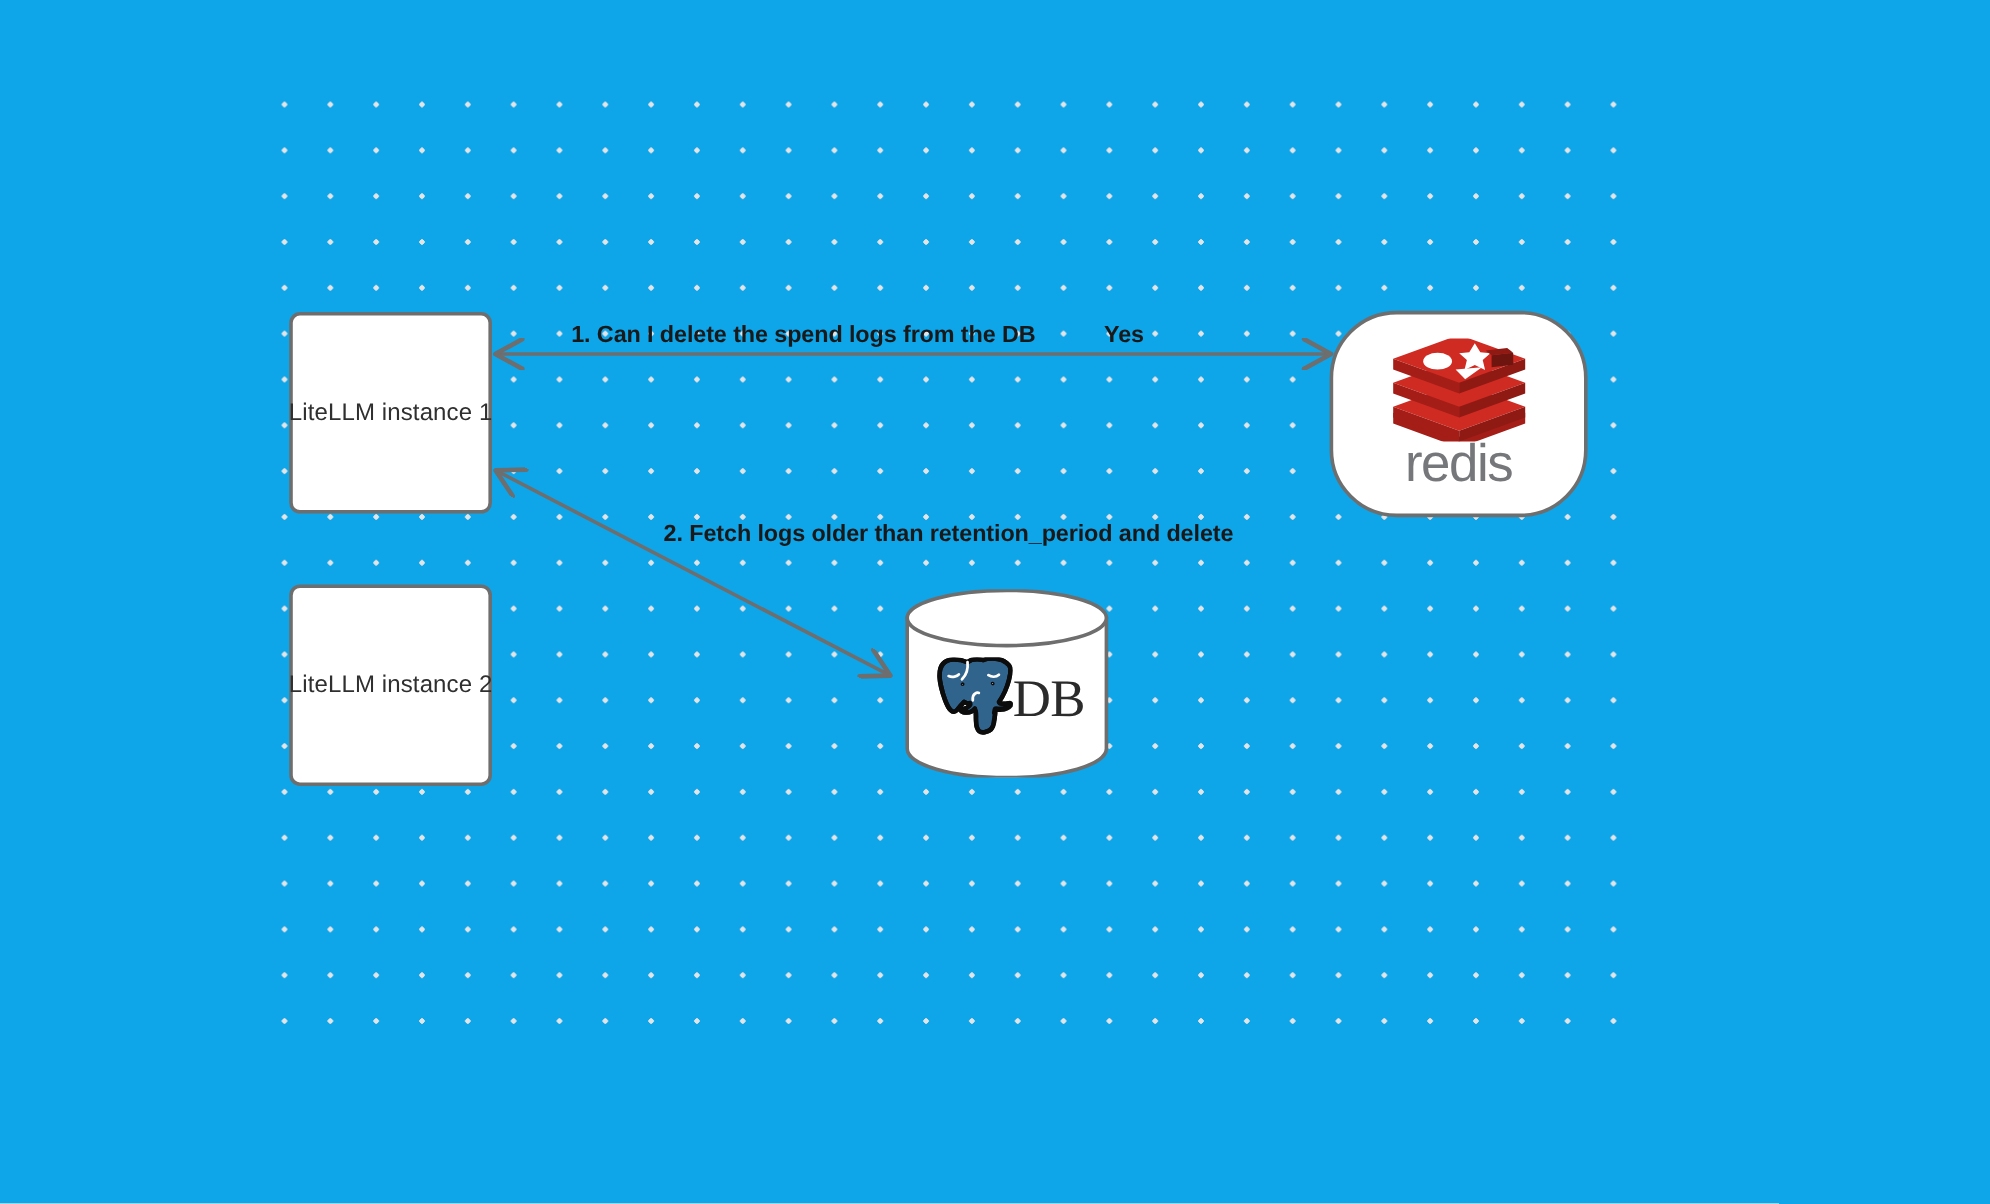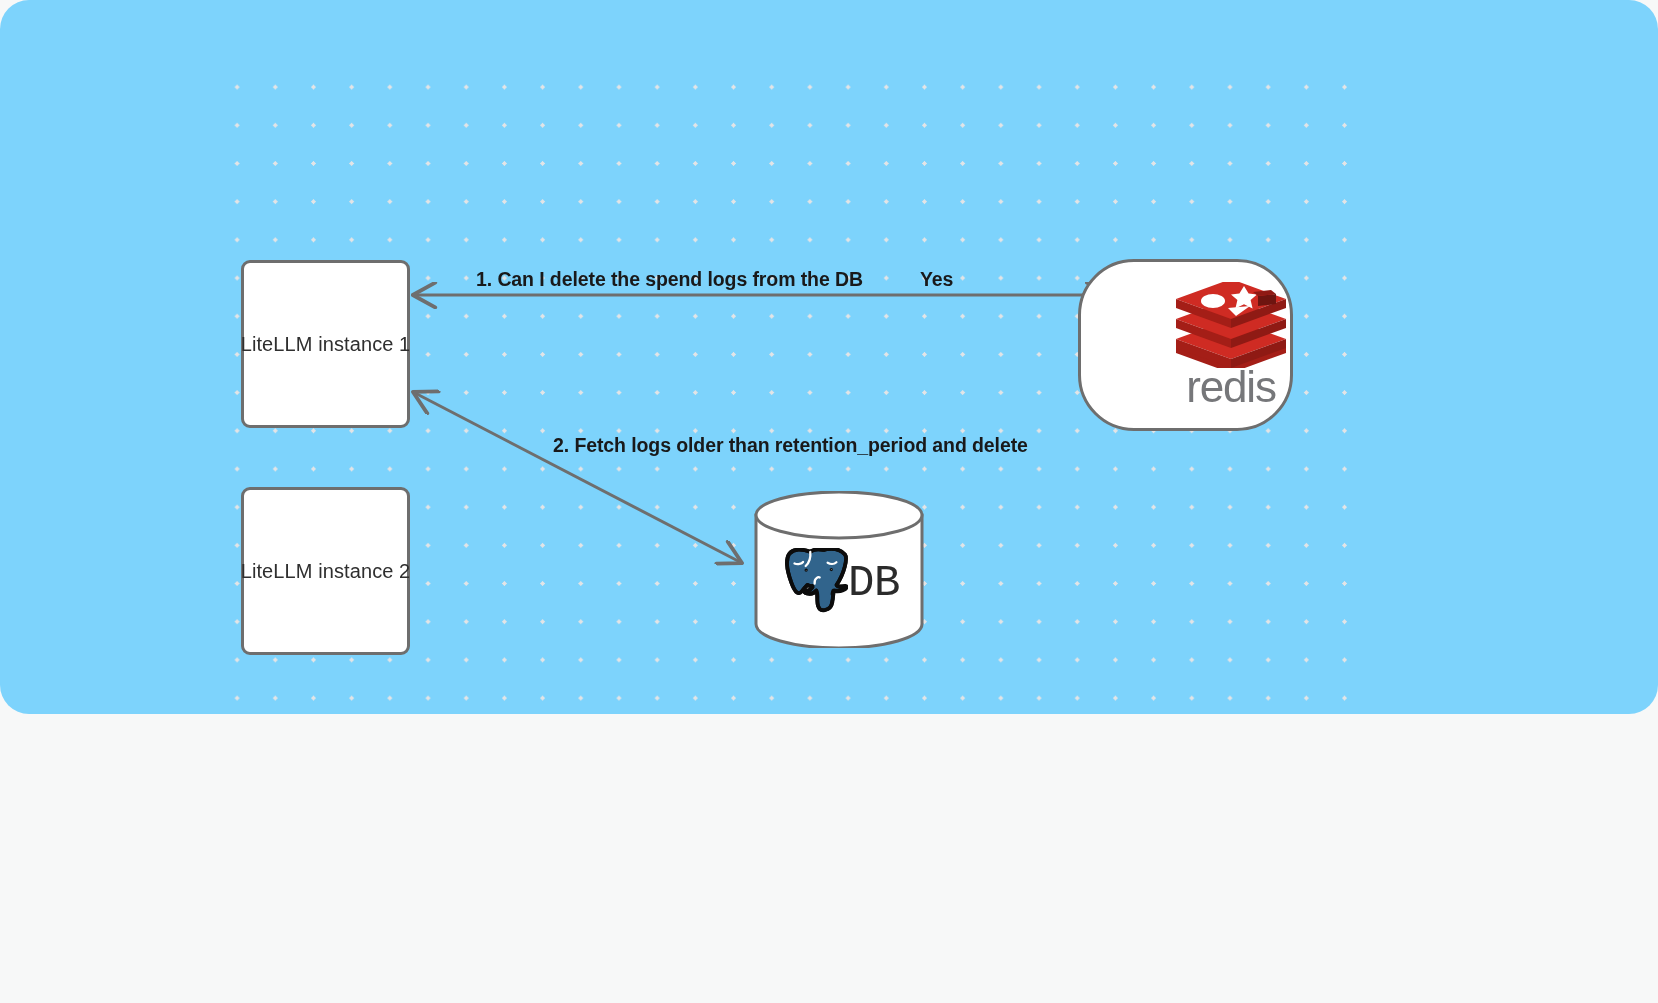--- a/index.html
+++ b/index.html
@@ -3,25 +3,24 @@
 <meta charset="utf-8">
 <style>
   html, body {
     margin: 0;
     padding: 0;
     background: #f7f8f8;
   }
   #canvas {
     position: relative;
     width: 1658px;
-    height: 714px;
-    background: #7dd3fc;
+    height: 1003px;
+    background: #0ea5e9;
     overflow: hidden;
     font-family: "Liberation Sans", sans-serif;
-    border-radius: 29px;
   }
   
   #dot-grid {
     position: absolute;
     left: 212px;
     top: 62px;
     width: 1160px;
     height: 820px;
     background-image: radial-gradient(circle, #e3e4e6 2.1px, rgba(0,0,0,0) 2.2px);
     background-size: 38.2px 38.2px;
@@ -45,28 +44,27 @@
     font-family: "Liberation Sans", sans-serif;
     letter-spacing: 0.1px;
     white-space: nowrap;
   }
   #llm1 { left: 241px; top: 260px; width: 169px; height: 168px; }
   #llm2 { left: 241px; top: 487px; width: 169px; height: 168px; }
   #llm3 { left: 241px; top: 713px; width: 169px; height: 168px; }
 
   
   #redis-node {
-    left: 1078px;
+    left: 1108px;
     top: 259px;
     width: 215px;
     height: 172px;
     border-radius: 56px;
     flex-direction: column;
     gap: 2px;
-    align-items: flex-end;
   }
   #redis-logo-wrap {
     display: flex;
     flex-direction: column;
     align-items: center;
     justify-content: center;
   }
   .redis-mark { display: block; }
   .redis-word {
     font-family: "Liberation Sans", sans-serif;
@@ -89,21 +87,21 @@
     position: absolute;
     inset: 0;
     display: flex;
     align-items: center;
     justify-content: center;
     gap: 0px;
     padding-top: 26px;
     box-sizing: border-box;
   }
   .db-word {
-    font-family: Liberation Mono, monospace;
+    font-family: Liberation Serif, serif;
     font-size: 44px;
     font-weight: 400;
     color: #2b2b2b;
     letter-spacing: -0.5px;
     line-height: 1;
   }
   
   .edge-label {
     position: absolute;
     font-family: "Liberation Sans", sans-serif;

